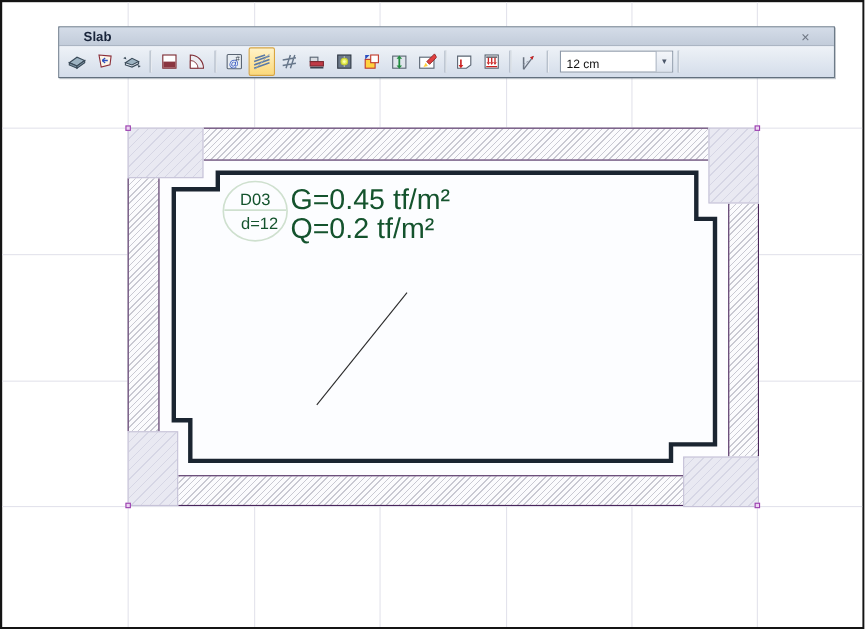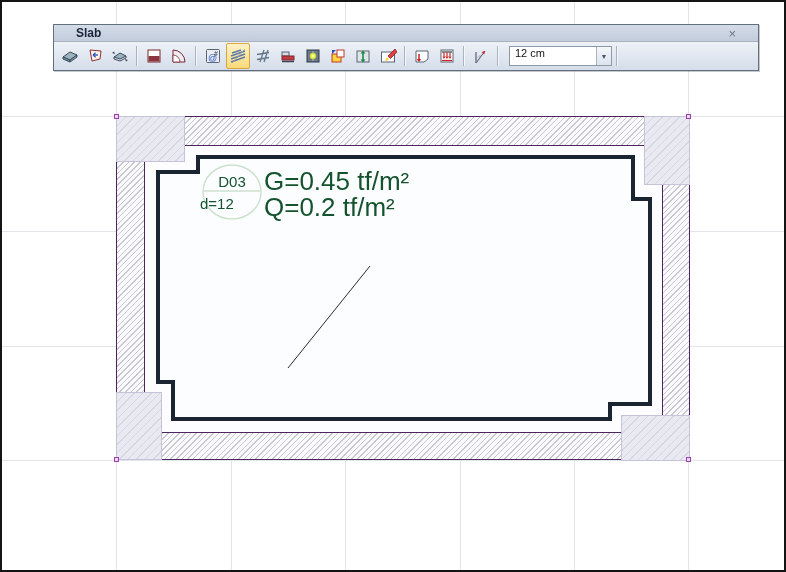--- a/index.html
+++ b/index.html
@@ -21,39 +21,39 @@
   .wall-right{left:660px;top:183px;width:28px;height:230px;border-left:1px solid #4a265c;border-right:1px solid #4a265c;}
   .column{position:absolute;box-sizing:border-box;background-color:#e9e9f2;border:1px solid #c6c2d8;z-index:2;
     background-image:repeating-linear-gradient(135deg,rgba(165,165,195,.28) 0px,rgba(165,165,195,.28) 1px,transparent 1px,transparent 6px);}
   .col-tl{left:114px;top:114px;width:69px;height:46px;}
   .col-tr{left:642px;top:114px;width:46px;height:69px;}
   .col-bl{left:114px;top:390px;width:46px;height:68px;}
   .col-br{left:619px;top:413px;width:69px;height:46px;}
   .overlay{position:absolute;left:0;top:0;z-index:3;}
   .lbl{position:absolute;z-index:4;color:#14532d;line-height:1;white-space:nowrap;}
   .lbl-id{left:206px;top:172px;width:48px;text-align:center;font-size:15px;}
-  .lbl-d{left:198px;top:194px;width:48px;text-align:left;font-size:15px;}
+  .lbl-d{left:210px;top:194px;width:48px;text-align:center;font-size:15px;}
   .lbl-g{left:262px;top:166px;font-size:26px;}
   .lbl-q{left:262px;top:192px;font-size:26px;}
   .snap{position:absolute;width:5px;height:5px;box-sizing:border-box;border:1px solid #9b3fae;background:#ecd6f2;z-index:5;}
   
   .toolwin{position:absolute;left:51px;top:22px;width:706px;height:47px;box-sizing:border-box;z-index:10;
     border:1px solid #62707e;box-shadow:1px 1px 0 rgba(90,100,115,.35);background:#d6dfeb;}
   .titlebar{height:17px;display:flex;align-items:center;padding:0 22px;box-sizing:border-box;
     background:linear-gradient(#d4dce8,#c2ccda);border-bottom:1px solid #a7b1bf;
     font-size:12px;font-weight:bold;color:#18243a;}
   .closex{margin-left:auto;font-weight:normal;font-size:13px;color:#6e7683;line-height:1;}
   .toolrow{height:28px;display:flex;align-items:center;padding:0 4px;gap:1px;
     background:linear-gradient(#eef2f7,#d4ddea);}
   .tbtn{width:22px;height:24px;flex:0 0 auto;display:flex;align-items:center;justify-content:center;
     border:1px solid transparent;border-radius:2px;}
   .tbtn.active{background:linear-gradient(#fff3c8,#fcd97a);border-color:#d9a53f;}
   .tsep{width:1px;height:20px;flex:0 0 auto;background:#a9b3c1;border-right:1px solid #f4f7fa;margin:0 3px;}
   .combo{height:20px;box-sizing:border-box;background:#fff;border:1px solid #8d99a9;
-    display:flex;align-items:flex-start;font-size:11px;color:#141414;flex:0 0 auto;gap:15px;}
+    display:flex;align-items:flex-end;font-size:11px;color:#141414;flex:0 0 auto;gap:15px;}
   .combo .val{padding:0 5px;flex:1;white-space:nowrap;overflow:hidden;}
   .combo .btn{width:15px;height:100%;box-sizing:border-box;border-left:1px solid #aab4c2;
     background:linear-gradient(#f4f6fa,#dde4ee);display:flex;align-items:center;justify-content:center;
     font-size:7px;color:#4a5568;}
   .combo-thk{width:103px;margin-left:6px;}
   .combo-load{width:153px;margin-left:8px;}
 </style>
 </head>
 <body>
 

